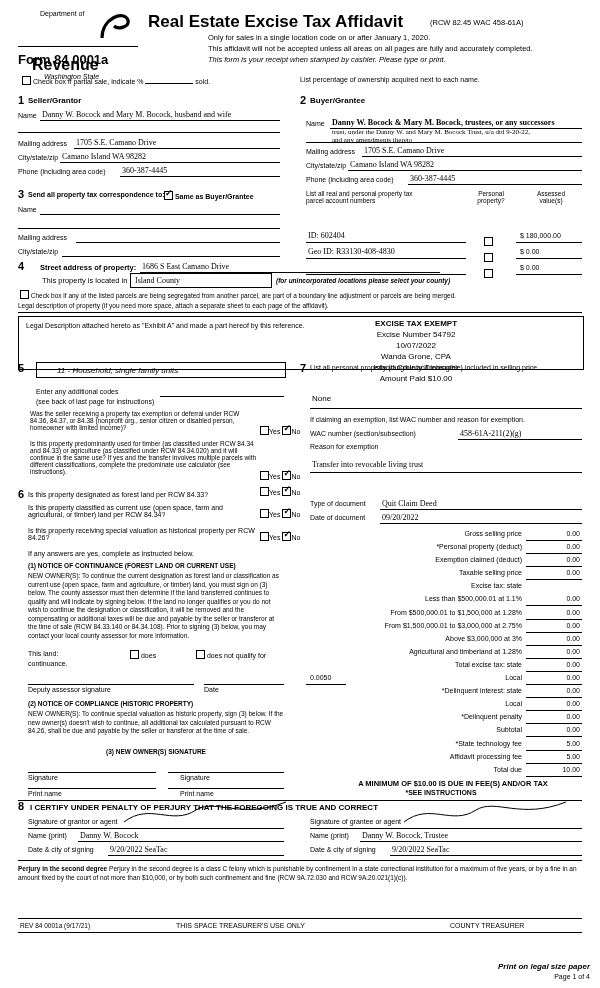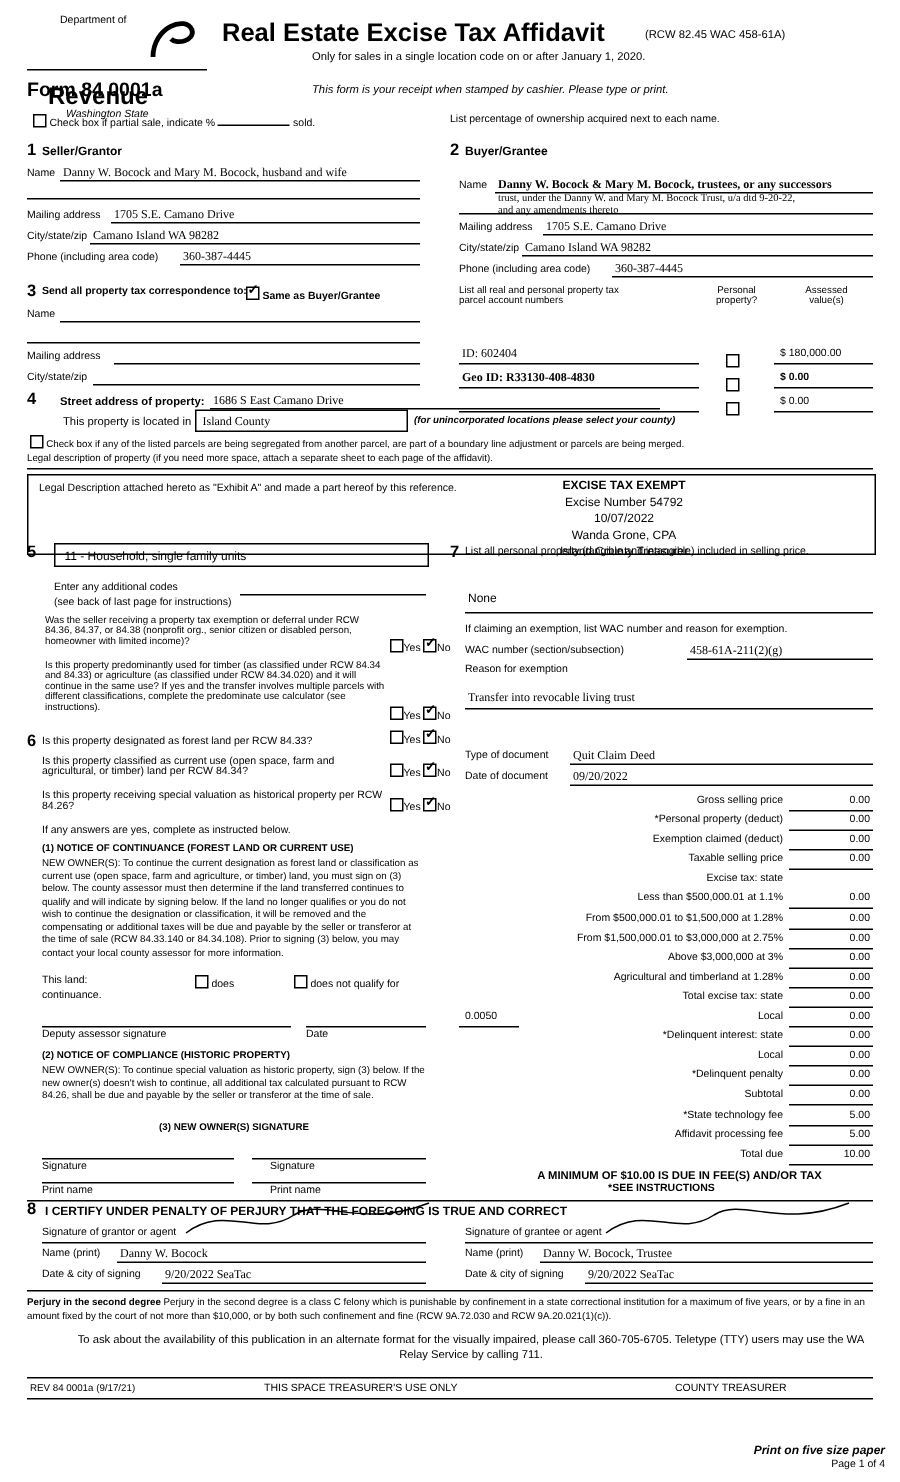--- a/index.html
+++ b/index.html
@@ -32,20 +32,21 @@
 
   <svg class="abs" style="left:98px;top:8px;" width="34" height="34" viewBox="0 0 34 34">
     <path d="M4 30 C4 10, 26 2, 30 12 C32 19, 20 22, 16 18" stroke="#000" stroke-width="3.2" fill="none"></path>
   </svg>
   <div class="line" style="left:18px;top:46px;width:120px;"></div>
   <div class="abs b" style="left:18px;top:52px;font-size:13px;">Form 84 0001a</div>
 
   <div class="abs b" style="left:148px;top:12px;font-size:17px;">Real Estate Excise Tax Affidavit</div>
   <div class="abs f75" style="left:418px;top:18px;">(RCW 82.45 WAC 458-61A)</div>
   <div class="abs f75" style="left:196px;top:33px;">Only for sales in a single location code on or after January 1, 2020.</div>
+  <div class="abs f75" style="left:196px;top:44px;">This affidavit will not be accepted unless all areas on all pages are fully and accurately completed.</div>
   <div class="abs f75 i" style="left:196px;top:55px;">This form is your receipt when stamped by cashier. Please type or print.</div>
 
   <div class="abs f7" style="left:22px;top:76px;">
     <span class="cb"></span>
     <span>Check box if partial sale, indicate %</span>
     <span style="display:inline-block;width:48px;border-bottom:1px solid #000;"></span>
     <span>sold.</span>
   </div>
   <div class="abs f7" style="left:300px;top:76px;">List percentage of ownership acquired next to each name.</div>
 
@@ -105,21 +106,21 @@
   <div class="abs f65" style="left:520px;top:190px;width:62px;text-align:center;">Assessed<br>value(s)</div>
 
   <div class="abs" style="left:306px;top:212px;width:276px;margin-top:17px;">
     <div style="position:relative;height:16px;">
       <span class="abs hand" style="left:2px;top:2px;">ID:  602404</span>
       <span class="line" style="left:0;top:13px;width:160px;"></span>
       <span class="abs" style="left:178px;top:2px;"><span class="cb"></span></span>
       <span class="abs f7" style="left:214px;top:3px;">$ 180,000.00</span>
       <span class="line" style="left:210px;top:13px;width:66px;"></span>
     </div>
-    <div style="position:relative;height:16px;font-weight:bold;">
+    <div style="position:relative;height:16px;">
       <span class="abs hand" style="left:2px;top:2px;">Geo ID: R33130-408-4830</span>
       <span class="line" style="left:0;top:13px;width:160px;"></span>
       <span class="abs" style="left:178px;top:2px;"><span class="cb"></span></span>
       <span class="abs f7" style="left:214px;top:3px;">$ 0.00</span>
       <span class="line" style="left:210px;top:13px;width:66px;"></span>
     </div>
     <div style="position:relative;height:16px;">
       <span class="abs hand" style="left:2px;top:2px;"></span>
       <span class="line" style="left:0;top:13px;width:160px;"></span>
       <span class="abs" style="left:178px;top:2px;"><span class="cb"></span></span>
@@ -148,25 +149,26 @@
 
   <div class="box" style="left:18px;top:316px;width:564px;height:52px;"></div>
   <div class="abs f7" style="left:26px;top:322px;">Legal Description attached hereto as "Exhibit A" and made a part hereof by this reference.</div>
 
   <div class="abs" style="left:300px;top:318px;width:232px;text-align:center;line-height:11px;">
     <div class="f8 b">EXCISE TAX EXEMPT</div>
     <div class="f8">Excise Number 54792</div>
     <div class="f8">10/07/2022</div>
     <div class="f8">Wanda Grone, CPA</div>
     <div class="f8">Island County Treasurer</div>
+    <div class="f8">Amount Paid $10.00</div>
   </div>
 
   <div class="abs secnum" style="left:18px;top:362px;">5</div>
   <div class="box" style="left:36px;top:362px;width:248px;height:14px;">
-    <span class="abs f8" style="left:6px;top:3px;">11 - Household, single family units</span>
+    <span class="abs f8" style="left:20px;top:3px;font-style:italic;">11 - Household, single family units</span>
   </div>
   <div class="abs f7" style="left:36px;top:388px;">Enter any additional codes</div>
   <div class="line" style="left:160px;top:396px;width:124px;"></div>
   <div class="abs f7" style="left:36px;top:398px;">(see back of last page for instructions)</div>
 
   <div class="abs f65" style="left:30px;top:410px;width:228px;">Was the seller receiving a property tax exemption or deferral under RCW 84.36, 84.37, or 84.38 (nonprofit org., senior citizen or disabled person, homeowner with limited income)?</div>
   <div class="abs f7" style="left:260px;top:426px;">
     <span class="cb"></span><span>Yes</span>
     <span class="cb checked"></span><span>No</span>
   </div>
@@ -366,24 +368,23 @@
 
   <div class="abs f7" style="left:28px;top:846px;">Date &amp; city of signing</div>
   <div class="abs hand" style="left:110px;top:845px;">9/20/2022 SeaTac</div>
   <div class="line" style="left:108px;top:855px;width:176px;"></div>
   <div class="abs f7" style="left:310px;top:846px;">Date &amp; city of signing</div>
   <div class="abs hand" style="left:392px;top:845px;">9/20/2022 SeaTac</div>
   <div class="line" style="left:390px;top:855px;width:192px;"></div>
 
   <div class="line" style="left:18px;top:860px;width:564px;"></div>
   <div class="abs f65" style="left:18px;top:864px;width:566px;line-height:9px;"><span class="b">Perjury in the second degree</span> <span>Perjury in the second degree is a class C felony which is punishable by confinement in a state correctional institution for a maximum of five years, or by a fine in an amount fixed by the court of not more than $10,000, or by both such confinement and fine (RCW 9A.72.030 and RCW 9A.20.021(1)(c)).</span></div>
-  <div class="abs f75" style="left:36px;top:888px;width:532px;text-align:center;line-height:10px;">To ask about the availability of this publication in an alternate format for the visually impaired, please call 360-705-6705. Teletype (TTY) users may use the WA Relay Service by calling 711.</div>
 
   <div class="line" style="left:18px;top:918px;width:564px;"></div>
   <div class="abs f65" style="left:20px;top:922px;">REV 84 0001a  (9/17/21)</div>
   <div class="abs f7" style="left:176px;top:922px;">THIS SPACE TREASURER'S USE ONLY</div>
   <div class="abs f7" style="left:450px;top:922px;">COUNTY TREASURER</div>
   <div class="line" style="left:18px;top:932px;width:564px;"></div>
 
-  <div class="abs f8 b i" style="left:0;top:962px;width:590px;text-align:right;">Print on five size paper</div>
+  <div class="abs f8 b i" style="left:0;top:962px;width:590px;text-align:right;">Print on legal size paper</div>
   <div class="abs f7" style="left:0;top:973px;width:590px;text-align:right;">Page 1 of 4</div>
 
 </div>
 
 </body></html>

